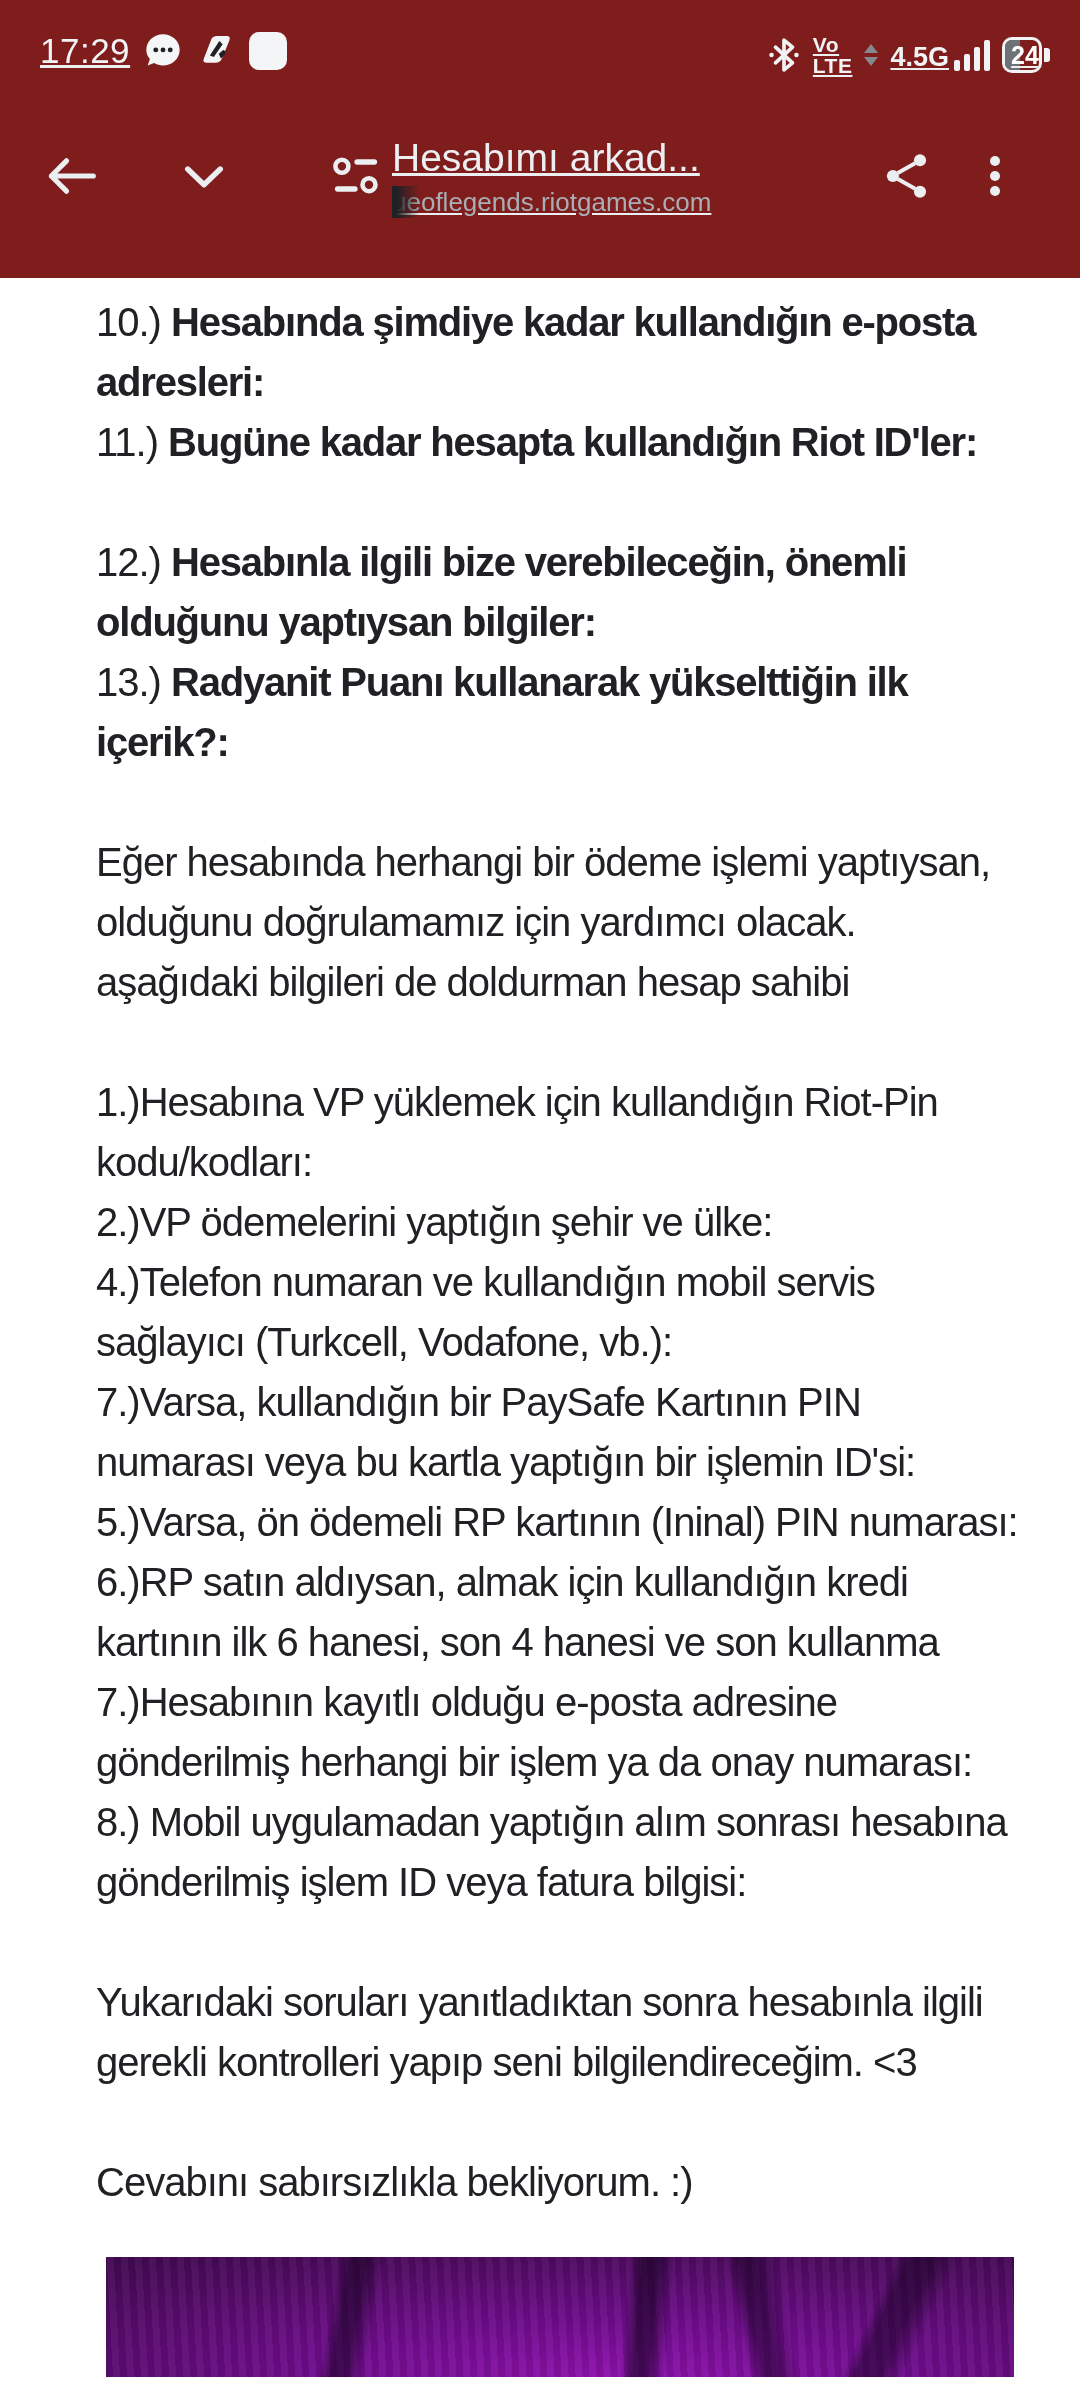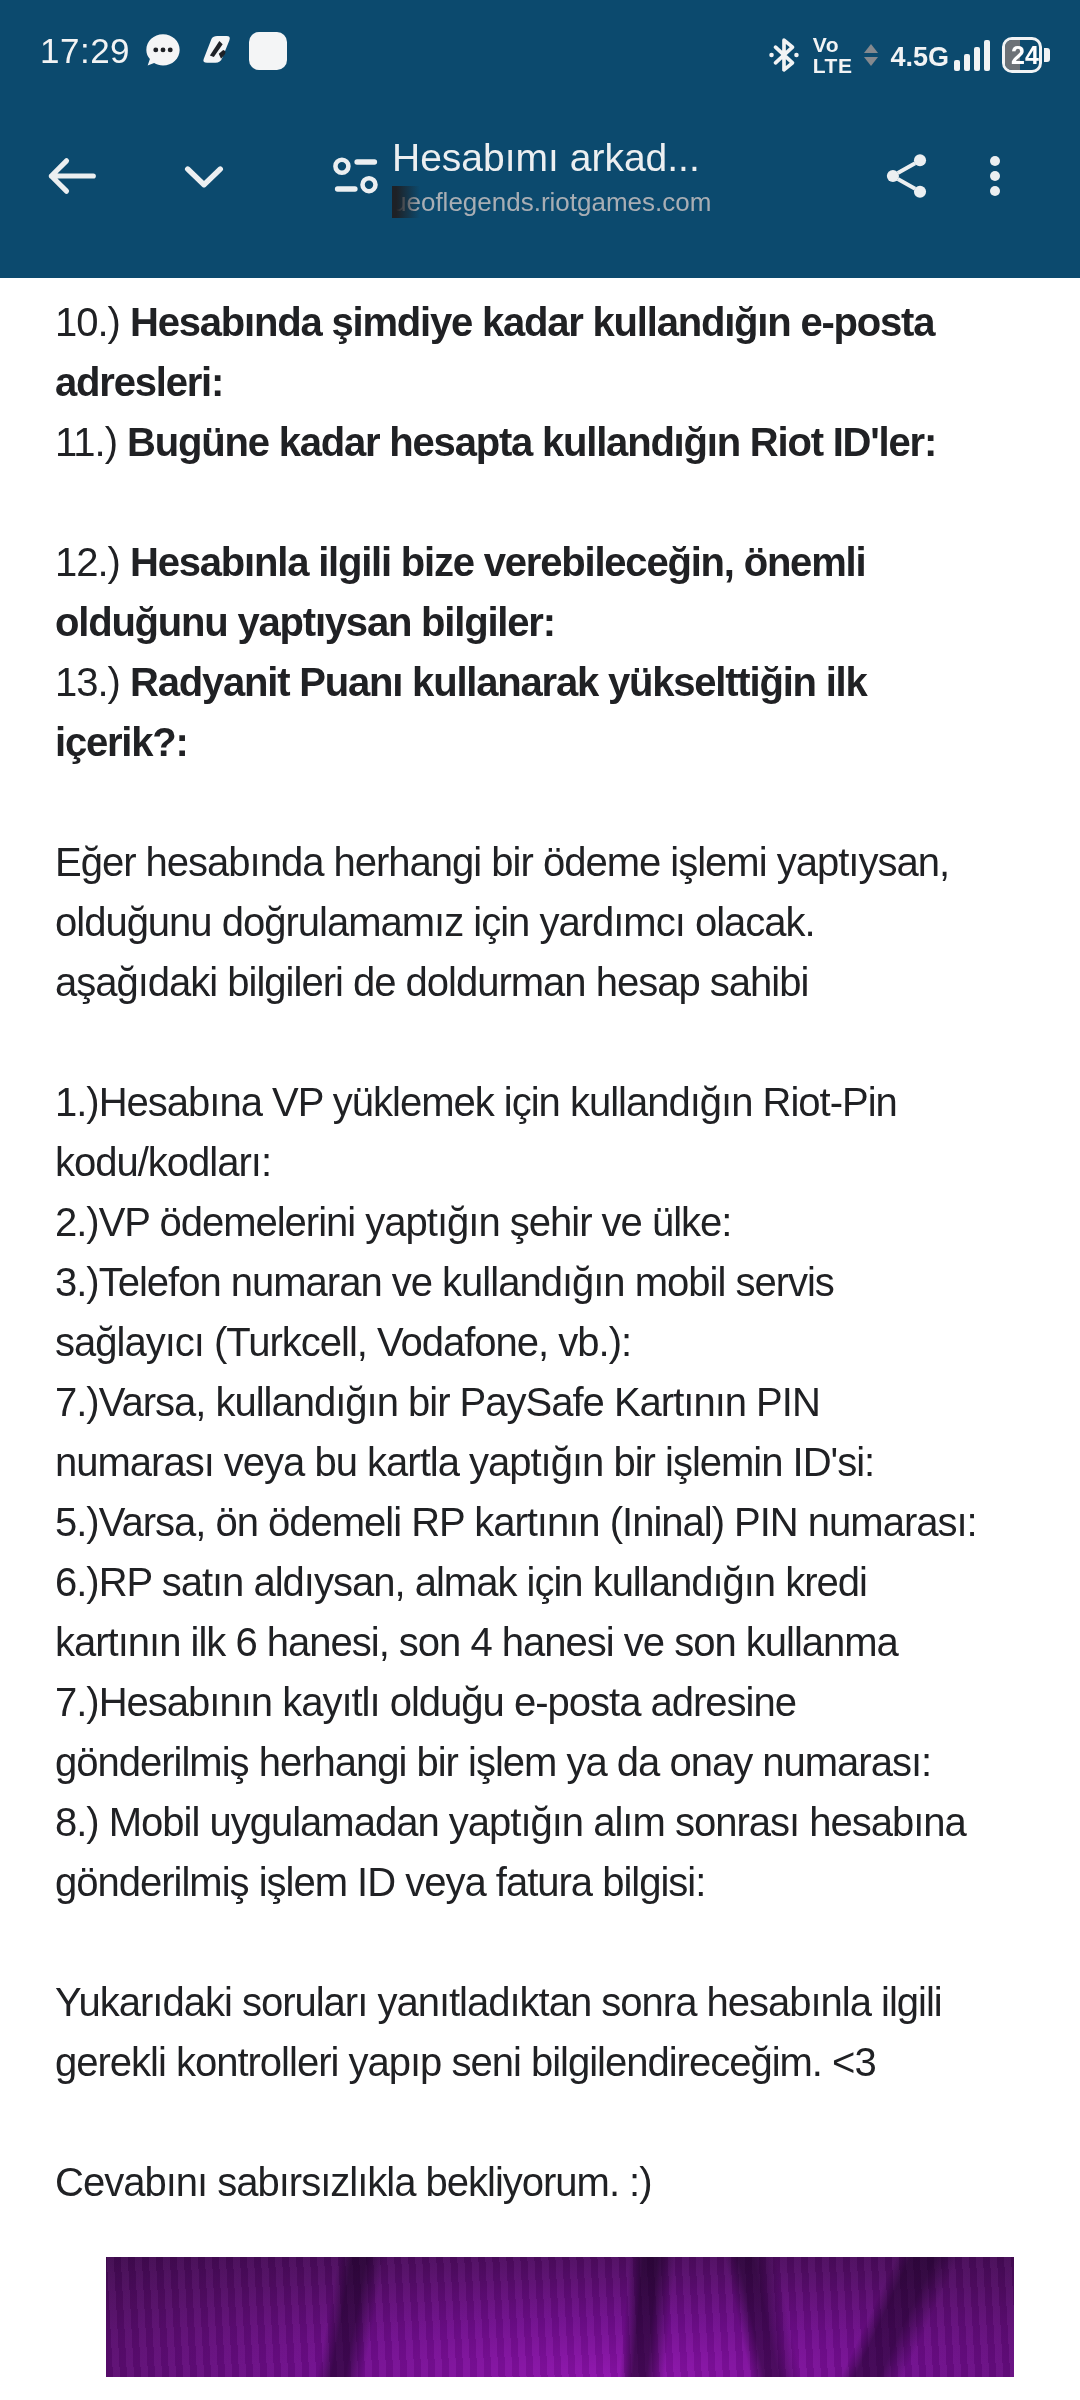--- a/index.html
+++ b/index.html
@@ -1,20 +1,20 @@
 <!DOCTYPE html>
 <html><head>
 <meta charset="utf-8">
 <style>
   * { margin:0; padding:0; box-sizing:border-box; }
   html,body { width:1080px; height:2400px; overflow:hidden; background:#ffffff;
               font-family:"Liberation Sans", sans-serif; }
 
   
-  .header { width:1080px; height:278px; background:#0c4a6e; color:#eceff1; }
+  .header { width:1080px; height:278px; background:#7f1d1d; color:#eceff1;text-decoration:underline; }
 
   .statusbar { height:92px; display:flex; align-items:center; padding:10px 30px 0 40px; }
   .sb-left { display:flex; align-items:center; gap:13px; }
   .sb-time { font-size:35px; color:#f2f3f4; letter-spacing:0.5px; }
   .sb-icon { display:flex; align-items:center; justify-content:center; }
   .sb-square { width:38px; height:38px; background:#f4f5f6; border-radius:10px; }
   .sb-right { margin-left:auto; display:flex; align-items:center; gap:12px;margin-top:8px; }
 
   .volte { display:flex; flex-direction:column; line-height:21px; font-size:21px;
            font-weight:bold; color:#f2f3f4; letter-spacing:0.5px; }
@@ -41,21 +41,21 @@
   .toolbar { height:186px; display:flex; align-items:center; padding:0 61px 18px 34px; }
   .tb-btn { display:flex; align-items:center; justify-content:center; flex:0 0 auto; }
   .titlebox { flex:1 1 auto; min-width:0; margin-right:10px; }
   .pg-title { font-size:39px; color:#eceff1; line-height:48px; white-space:nowrap; }
   .urlwrap { position:relative; margin-top:4px; width:fit-content; }
   .pg-url { font-size:26px; color:#a9aeb4; line-height:32px; white-space:nowrap; }
   .url-fade { position:absolute; left:0; top:0; bottom:0; width:28px;
               background:linear-gradient(to right, #1e2126 15%, rgba(30,33,38,0)); }
 
   
-  .content { padding:14px 60px 0 55px; }
+  .content { padding:14px 60px 0 96px; }
   .block { margin-bottom:60px; }
   .block:last-child { margin-bottom:0; }
   .line { white-space:pre; font-size:40px; line-height:60px; color:#202124; letter-spacing:-1px; }
   .line .b { font-weight:700; letter-spacing:-1.2px; }
 
   .artwork { margin:45px 0 0 106px; width:908px; height:120px;
     background:
       linear-gradient(100deg, rgba(20,2,30,0) 25%, rgba(22,2,32,.55) 26.5%, rgba(22,2,32,.55) 28%, rgba(20,2,30,0) 30%),
       linear-gradient(95deg,  rgba(20,2,30,0) 57%, rgba(22,2,32,.6) 58.5%, rgba(22,2,32,.6) 60%, rgba(20,2,30,0) 62%),
       linear-gradient(78deg,  rgba(20,2,30,0) 69%, rgba(22,2,32,.5) 70.5%, rgba(22,2,32,.5) 72%, rgba(20,2,30,0) 74.5%),
@@ -184,21 +184,21 @@
       </div>
       <div class="block">
         <div class="line"><span>Eğer hesabında herhangi bir ödeme işlemi yaptıysan,</span></div>
         <div class="line"><span>olduğunu doğrulamamız için yardımcı olacak.</span></div>
         <div class="line"><span>aşağıdaki bilgileri de doldurman hesap sahibi</span></div>
       </div>
       <div class="block">
         <div class="line"><span>1.)Hesabına VP yüklemek için kullandığın Riot-Pin</span></div>
         <div class="line"><span>kodu/kodları:</span></div>
         <div class="line"><span>2.)VP ödemelerini yaptığın şehir ve ülke:</span></div>
-        <div class="line"><span>3.)Telefon numaran ve kullandığın mobil servis</span></div>
+        <div class="line"><span>4.)Telefon numaran ve kullandığın mobil servis</span></div>
         <div class="line"><span>sağlayıcı (Turkcell, Vodafone, vb.):</span></div>
         <div class="line"><span>7.)Varsa, kullandığın bir PaySafe Kartının PIN</span></div>
         <div class="line"><span>numarası veya bu kartla yaptığın bir işlemin ID'si:</span></div>
         <div class="line"><span>5.)Varsa, ön ödemeli RP kartının (Ininal) PIN numarası:</span></div>
         <div class="line"><span>6.)RP satın aldıysan, almak için kullandığın kredi</span></div>
         <div class="line"><span>kartının ilk 6 hanesi, son 4 hanesi ve son kullanma</span></div>
         <div class="line"><span>7.)Hesabının kayıtlı olduğu e-posta adresine</span></div>
         <div class="line"><span>gönderilmiş herhangi bir işlem ya da onay numarası:</span></div>
         <div class="line"><span>8.) Mobil uygulamadan yaptığın alım sonrası hesabına</span></div>
         <div class="line"><span>gönderilmiş işlem ID veya fatura bilgisi:</span></div>

